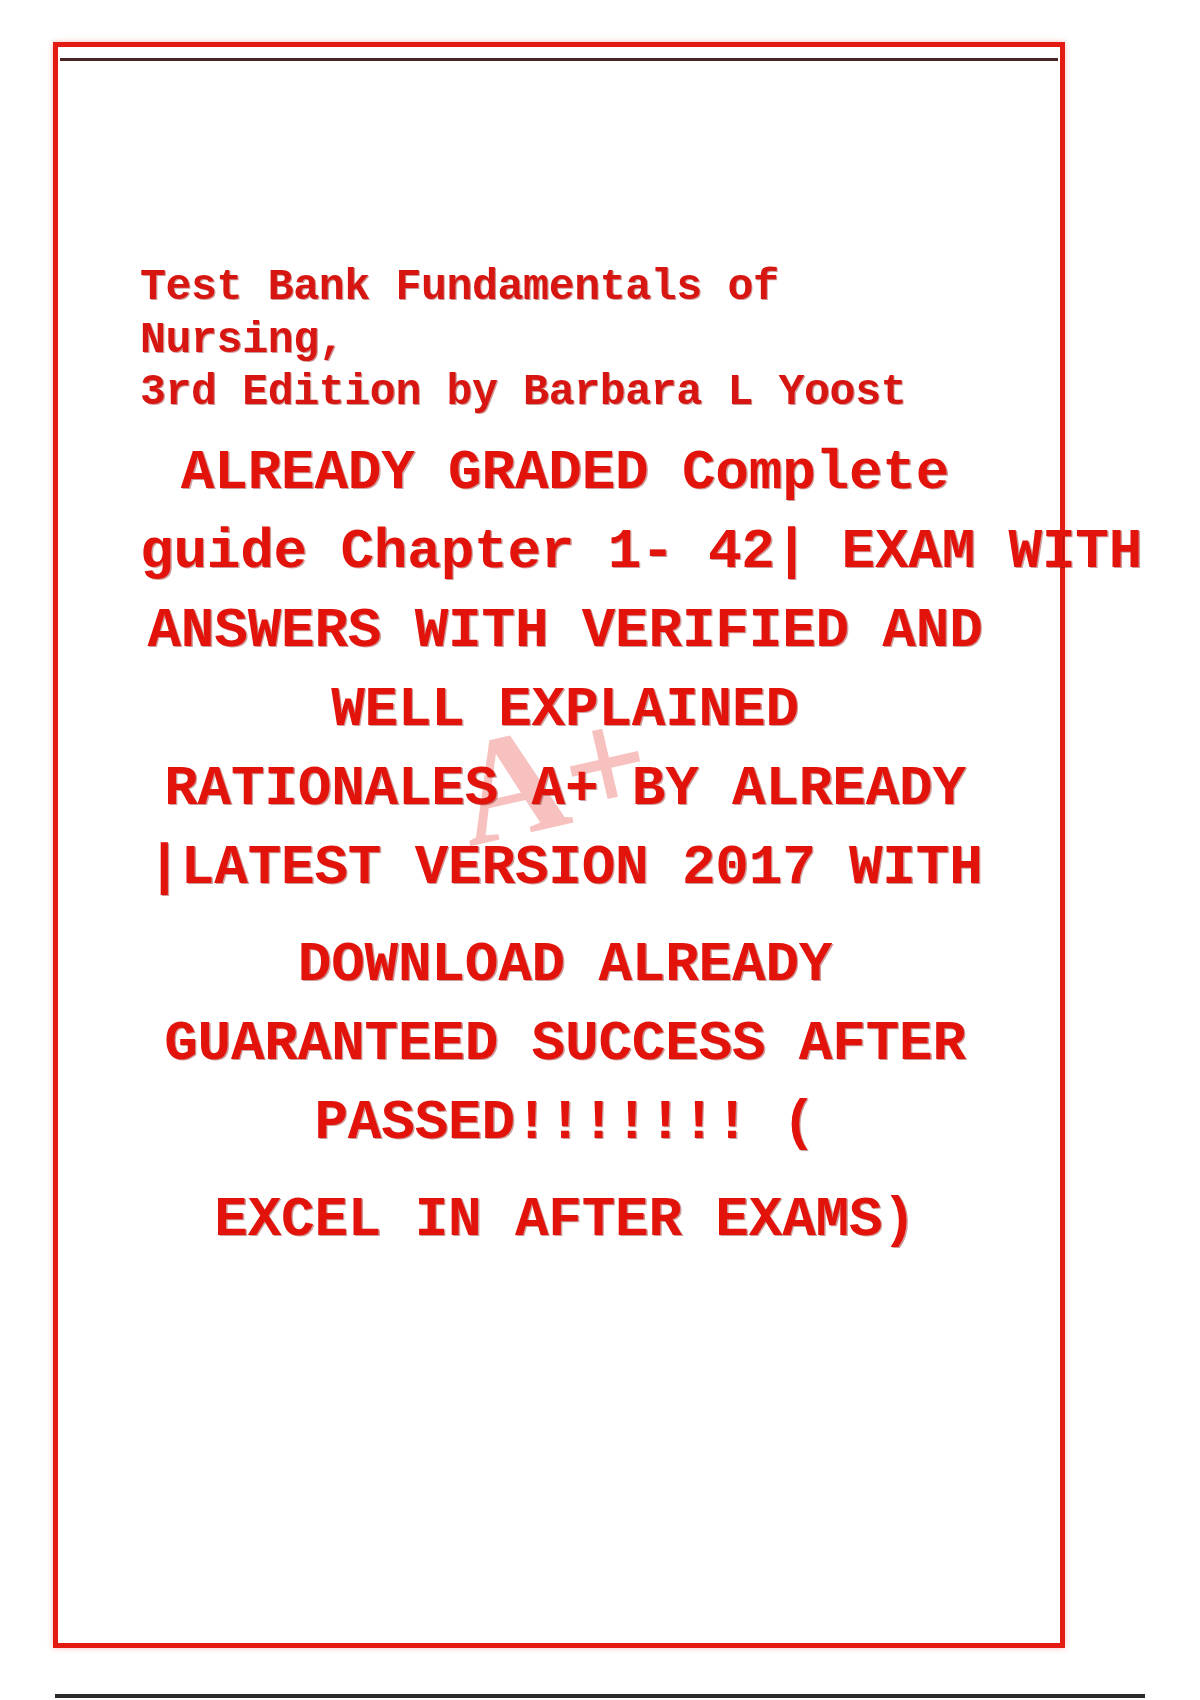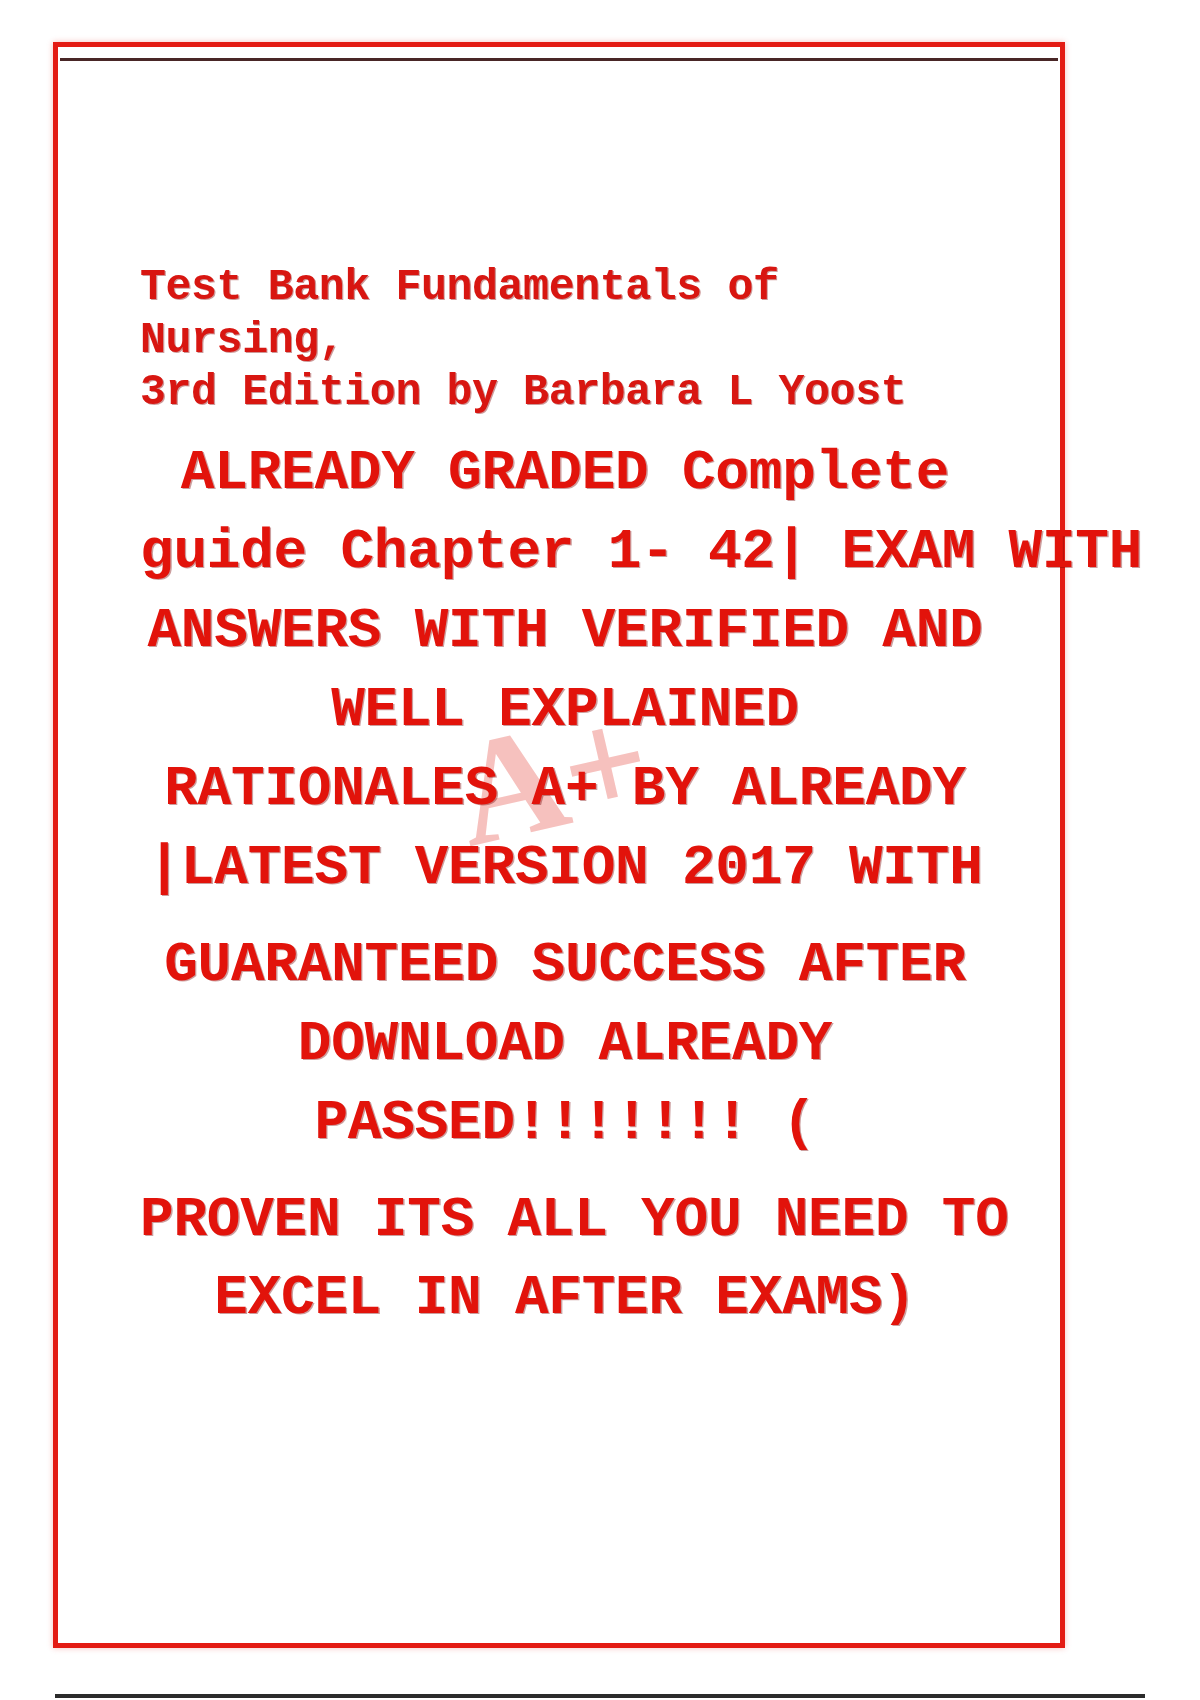--- a/index.html
+++ b/index.html
@@ -132,24 +132,23 @@
       <span>3rd Edition by Barbara L Yoost</span>
     </h1>
 
     <ul id="doc-body">
       <li>ALREADY GRADED Complete</li>
       <li>guide Chapter 1- 42|  EXAM WITH</li>
       <li>ANSWERS WITH VERIFIED AND</li>
       <li>WELL EXPLAINED</li>
       <li>RATIONALES A+ BY ALREADY</li>
       <li class="para-gap-after">|LATEST VERSION 2017 WITH</li>
+      <li>DOWNLOAD  ALREADY</li>
       <li>GUARANTEED SUCCESS AFTER</li>
-      <li>DOWNLOAD  ALREADY</li>
       <li class="para-gap-after">PASSED!!!!!!! (</li>
-      <li>PROVEN ITS ALL YOU NEED TO</li>
       <li>EXCEL IN AFTER EXAMS)</li>
     </ul>
 
   </div>
 
   <div id="page-separator"></div>
 
 </div>
 
 </body></html>

